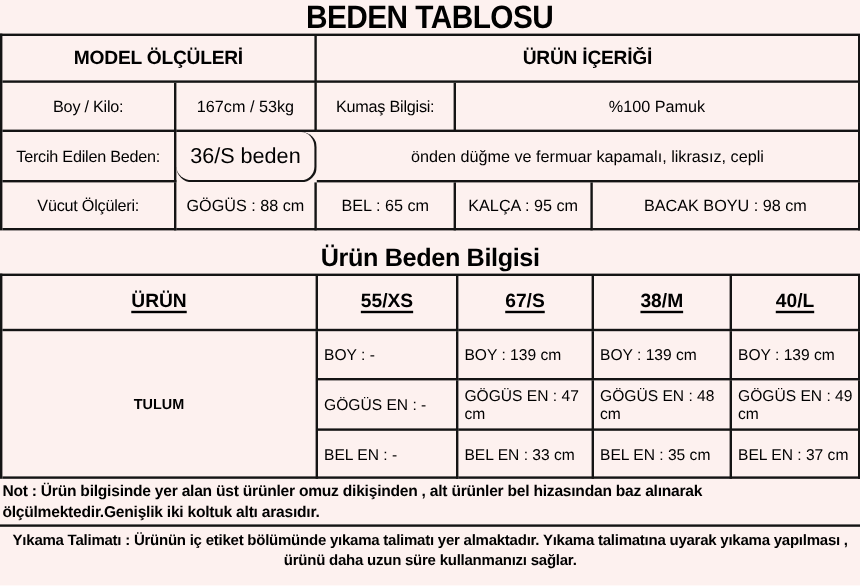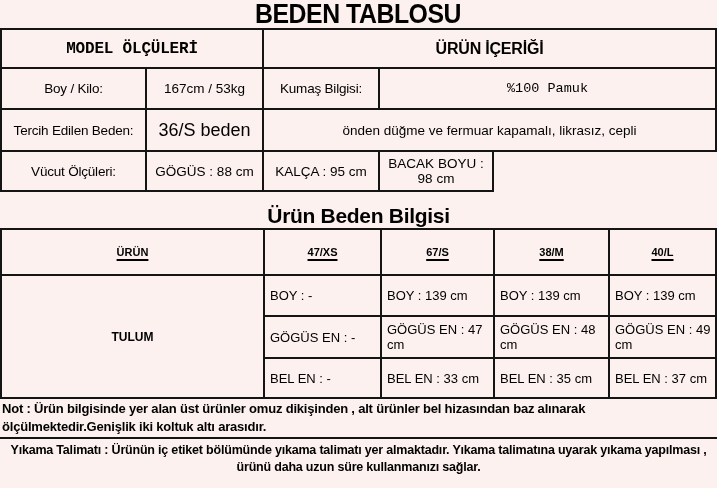--- a/index.html
+++ b/index.html
@@ -39,42 +39,42 @@
     border-right: 2px solid #141414;
     border-bottom: 2px solid #141414;
     display: flex; align-items: center; justify-content: center;
     text-align: center;
     padding: 1px 3px;
     overflow: hidden;
   }
   .hdr { font-weight: 700; font-size: 16px; letter-spacing: -0.2px; }
   .lbl { font-weight: 400; font-size: 13.5px; letter-spacing: -0.2px; }
   .val { font-weight: 400; font-size: 13.5px; }
-  .val-big { font-weight: 400; font-size: 18px; }
-  .span2 { grid-column: span 2; font-family: Liberation Mono, monospace; }
+  .val-big { font-weight: 400; font-size: 18px; border-radius: 13px; }
+  .span2 { grid-column: span 2; }
   .span3 { grid-column: span 3; }
 
   
   .banner {
     height: 36px;
     display: flex; align-items: flex-end; justify-content: center;
   }
   .banner .t { font-size: 21px; font-weight: 700; letter-spacing: -0.3px; }
 
   
   .size-table {
     display: grid;
     grid-template-columns: 263px 117px 113px 115px 107px;
     grid-template-rows: 46px 41px 42px 40px;
     border-top: 2px solid #141414;
     border-left: 2px solid #141414;
     width: 717px;
   }
   .size-hdr {
-    font-weight: 700; font-size: 11px;
+    font-weight: 700; font-size: 16px;
     text-decoration: underline;
     text-underline-offset: 3px;
     text-decoration-thickness: 1.5px;
   }
   .product-cell {
     grid-row: 2 / span 3;
     font-weight: 700; font-size: 12px;
   }
   .data-cell {
     justify-content: flex-start;
@@ -122,32 +122,33 @@
     <div class="cell val">167cm / 53kg</div>
     <div class="cell lbl">Kumaş Bilgisi:</div>
     <div class="cell val span2">%100 Pamuk</div>
 
     <div class="cell lbl">Tercih Edilen Beden:</div>
     <div class="cell val-big">36/S beden</div>
     <div class="cell val span3">önden düğme ve fermuar kapamalı, likrasız, cepli</div>
 
     <div class="cell lbl">Vücut Ölçüleri:</div>
     <div class="cell val">GÖGÜS : 88 cm</div>
+    <div class="cell val">BEL : 65 cm</div>
     <div class="cell val">KALÇA : 95 cm</div>
     <div class="cell val">BACAK BOYU : 98 cm</div>
   </div>
 
   <div class="banner">
     <div class="t">Ürün Beden Bilgisi</div>
   </div>
 
   <div class="size-table">
 
     <div class="cell size-hdr">ÜRÜN</div>
-    <div class="cell size-hdr">47/XS</div>
+    <div class="cell size-hdr">55/XS</div>
     <div class="cell size-hdr">67/S</div>
     <div class="cell size-hdr">38/M</div>
     <div class="cell size-hdr">40/L</div>
 
     <div class="cell product-cell">TULUM</div>
 
     <div class="cell data-cell">BOY : -</div>
     <div class="cell data-cell">BOY : 139 cm</div>
     <div class="cell data-cell">BOY : 139 cm</div>
     <div class="cell data-cell">BOY : 139 cm</div>

